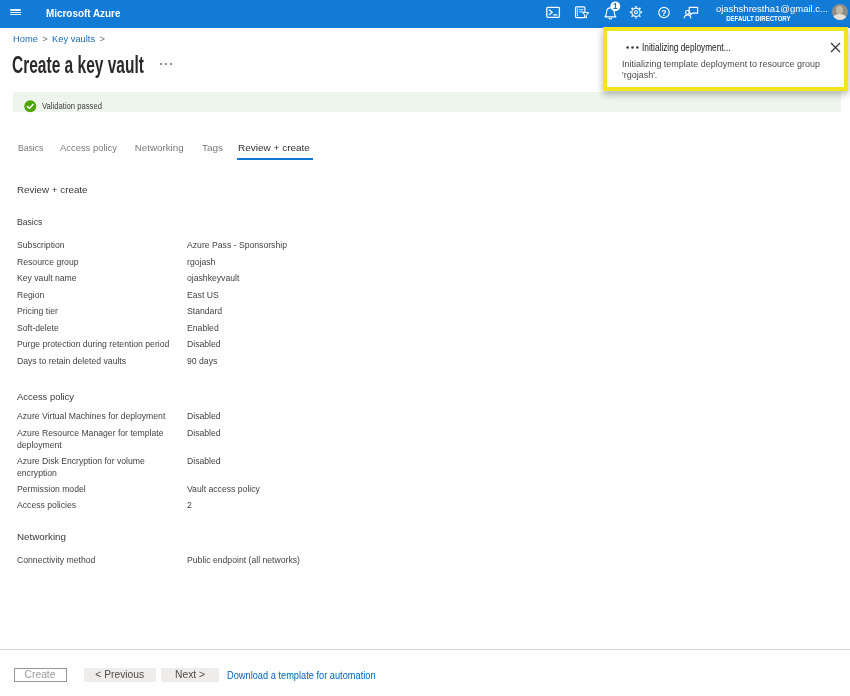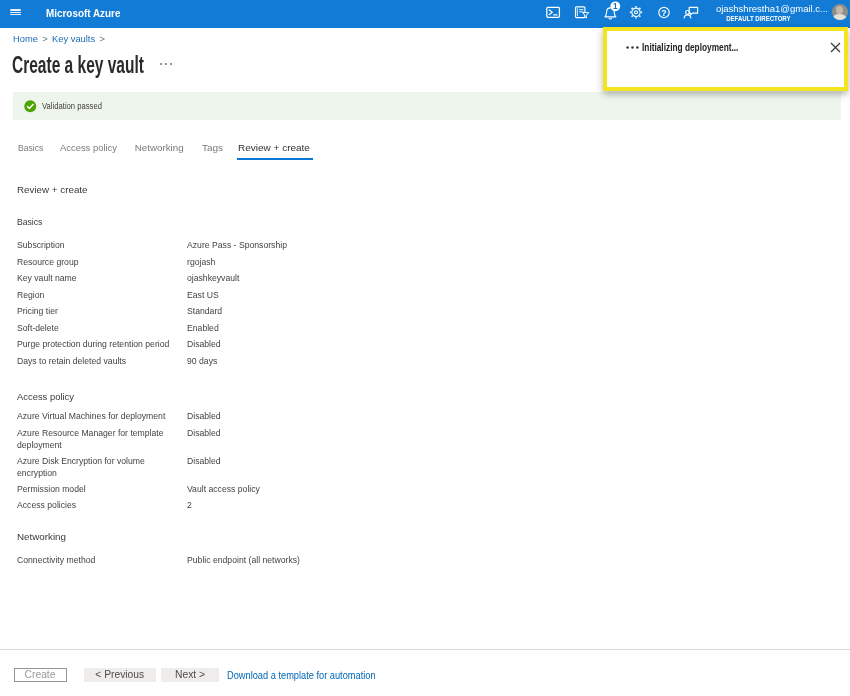--- a/index.html
+++ b/index.html
@@ -15,25 +15,25 @@
   #acct{position:absolute;right:22px;top:3px;text-align:left;color:#fff;}
   #acct .em{font-size:9.5px;}
   #acct .dd{font-size:7px;font-weight:bold;margin-top:0.5px;}
   #avatar{position:absolute;left:831.5px;top:3.5px;width:16px;height:16px;border-radius:50%;
           background:#8f8e89;overflow:hidden;}
   #avatar .head{position:absolute;left:4.25px;top:2.2px;width:7.5px;height:8.5px;border-radius:50%;background:#c2b9ab;}
   #avatar .bod{position:absolute;left:-0.5px;top:10.8px;width:17px;height:10px;border-radius:8px 8px 0 0;background:#e4e1d9;}
   #crumb{position:absolute;left:13px;top:33px;font-size:9.5px;color:#616161;}
   #crumb a{color:#1b6cb1;text-decoration:none;}
   #h1{position:absolute;left:12px;top:52px;font-size:23.5px;font-weight:bold;color:#2b2a29;}
-  #valbar{position:absolute;left:13px;top:92px;width:828px;height:28px;background:#eef5ec;}
+  #valbar{position:absolute;left:13px;top:92px;width:828px;height:20px;background:#eef5ec;}
   #valbar .txt{position:absolute;left:28.5px;top:9.2px;font-size:9.3px;color:#3c3c3b;}
   #toast{position:absolute;left:603px;top:26.5px;width:237px;height:56px;background:#fff;
          border:4px solid #f2e41e;box-shadow:0 3px 7px rgba(0,0,0,0.3);}
-  #toast .ttl{position:absolute;left:35px;top:11px;font-size:10px;font-weight:bold;color:#232221;}
+  #toast .ttl{position:absolute;left:35px;top:11px;font-size:10px;font-weight:normal;color:#232221;}
   #toast .body{position:absolute;left:15px;top:27px;font-size:9.5px;line-height:11.7px;color:#4c4a48;}
   .tab{position:absolute;top:142px;font-size:9.8px;color:#7c7a78;}
   .tabact{color:#323130;}
   #tabunderline{position:absolute;left:237px;top:158.3px;width:75.5px;height:2px;background:#0c77d4;}
   .seclbl{position:absolute;left:17px;font-size:9.8px;color:#3a3938;}
   .row{position:absolute;left:17.3px;font-size:9.5px;color:#444342;}
   .row .lab{position:absolute;left:0;top:0;width:220px;line-height:11.9px;transform:scaleX(0.91);transform-origin:0 0;}
   .row .val{position:absolute;left:169.5px;top:0;width:330px;white-space:nowrap;transform:scaleX(0.91);transform-origin:0 0;}
   #footline{position:absolute;left:0;top:649px;width:850px;height:1px;background:#d8d8d8;}
   .btn{position:absolute;top:668px;height:14px;font-size:10.3px;text-align:center;line-height:14px;color:#4e4d4b;background:#eeedec;}
@@ -125,20 +125,21 @@
   <svg style="position:absolute;left:19px;top:15px" width="13" height="3" viewBox="0 0 13 3">
     <circle cx="1.6" cy="1.5" r="1.3" fill="#3b3a39"></circle>
     <circle cx="6.5" cy="1.5" r="1.3" fill="#3b3a39"></circle>
     <circle cx="11.4" cy="1.5" r="1.3" fill="#3b3a39"></circle>
   </svg>
   <div class="ttl"><span class="sx" style="transform:scaleX(0.83)">Initializing deployment...</span></div>
   <svg style="position:absolute;right:3px;top:11px" width="11" height="11" viewBox="0 0 11 11">
     <line x1="1" y1="1" x2="10" y2="10" stroke="#3a3938" stroke-width="1.2"></line>
     <line x1="10" y1="1" x2="1" y2="10" stroke="#3a3938" stroke-width="1.2"></line>
   </svg>
+  <div class="body"><span class="sx" style="transform:scaleX(0.944)">Initializing template deployment to resource group<br>'rgojash'.</span></div>
 </div>
 
 <span class="tab" style="left:18.3px"><span class="sx" style="transform:scaleX(0.88)">Basics</span></span>
 <span class="tab" style="left:60.3px"><span class="sx" style="transform:scaleX(0.96)">Access policy</span></span>
 <span class="tab" style="left:134.7px"><span class="sx" style="transform:scaleX(1.0)">Networking</span></span>
 <span class="tab" style="left:201.9px"><span class="sx" style="transform:scaleX(1.02)">Tags</span></span>
 <span class="tab tabact" style="left:238px"><span class="sx" style="transform:scaleX(1.02)">Review + create</span></span>
 <div id="tabunderline"></div>
 
 <div class="seclbl" style="top:183.6px"><span class="sx" style="transform:scaleX(1.0)">Review + create</span></div>

